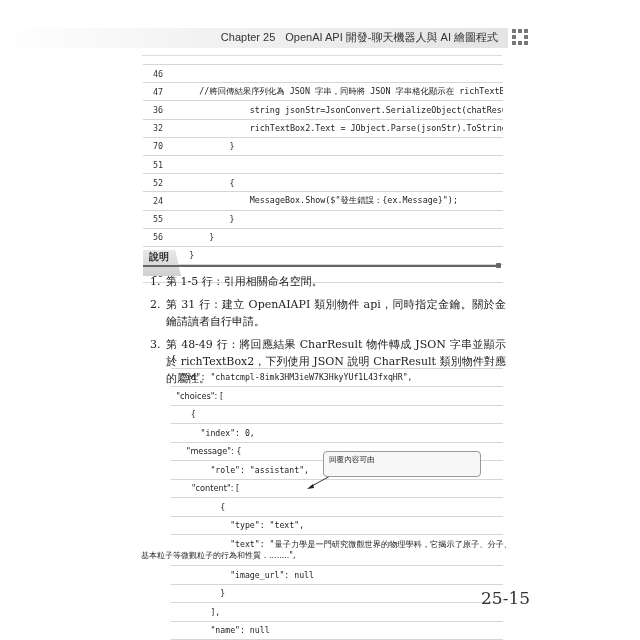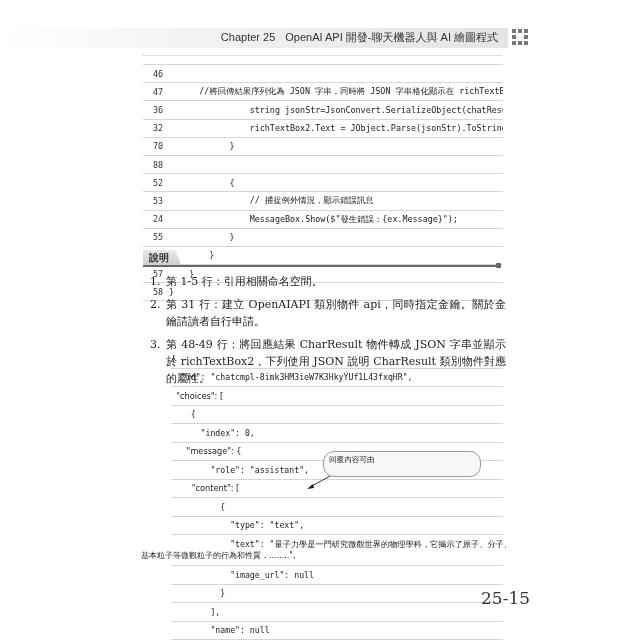--- a/index.html
+++ b/index.html
@@ -28,22 +28,22 @@
     .code-row {
       height: 17.2px; border-bottom: 1px solid #d6d6d6; display: flex; align-items: center;
       font-family: "DejaVu Sans Mono", "Liberation Mono", monospace; font-size: 8.4px; color: #222;
       white-space: pre;
     }
     .code-row:first-child { border-top: 1px solid #d6d6d6; }
     .ln { width: 22px; padding-left: 4px; color: #333; flex: none; text-align: center; }
     .code { flex: 1; white-space: pre; overflow: hidden; }
 
     .section-tab {
-      position: absolute; left: 143px; top: 250px; height: 15px; padding: 0 12px 0 6px;
-      background: linear-gradient(to bottom, #e8e8e8, #d0d0d0); font-family: Liberation Sans, sans-serif;
+      position: absolute; left: 143px; top: 250px; height: 26px; padding: 0 12px 0 6px;
+      background: linear-gradient(to bottom, #e8e8e8, #d0d0d0); font-family: Liberation Mono, monospace;
       font-size: 10px; line-height: 15px; color: #333; font-weight: bold;
       clip-path: polygon(0 0, 85% 0, 100% 100%, 0 100%);
     }
     .section-line { position: absolute; left: 143px; top: 265px; width: 355px; height: 2px; background: #666; }
     .section-dot { position: absolute; left: 496px; top: 263px; width: 5px; height: 5px; background: #666; border-radius: 1px; }
 
     .items { position: absolute; left: 150px; top: 267px; width: 356px; font-size: 11px; line-height: 17px; }
     .item { display: flex; margin-top: 6px; }
     .item .num { width: 16px; flex: none; }
     .item .txt { flex: 1; text-align: justify; }
@@ -52,21 +52,21 @@
     .json-row {
       height: 17.5px; border-bottom: 1px solid #d6d6d6; display: flex; align-items: center;
       font-family: "DejaVu Sans Mono", "Liberation Mono", monospace; font-size: 8.2px; color: #222; white-space: pre;
     }
     .json-row.wrap { height: 30px; align-items: flex-start; flex-direction: column; justify-content: center; }
     .json-row .sans { font-family: "DejaVu Sans", sans-serif; font-size: 8.2px; }
     .json-row .cont { margin-left: -30px; font-family: "DejaVu Sans", sans-serif; font-size: 8px; }
 
     .callout {
       position: absolute; left: 323px; top: 451px; width: 158px; height: 26px; background: #f7f7f7;
-      border: 1px solid #999; border-radius: 11px; padding: 2px 5px; box-sizing: border-box;
+      border: 1px solid #999; border-radius: 4px; padding: 2px 5px; box-sizing: border-box;
       font-size: 7.6px; line-height: 11px; color: #222;
     }
     .callout-arrow { position: absolute; left: 306px; top: 474px; width: 28px; height: 16px; }
 
     .page-num { position: absolute; left: 481px; top: 588px; font-size: 17px; color: #333; }
   </style>
 </head>
 <body>
 
 <div class="header-band"></div>
@@ -85,23 +85,22 @@
     <span></span>
 </div>
 <div class="header-rule"></div>
 
 <div class="code-table" id="code-table">
     <div class="code-row"><span class="ln">46</span><span class="code"></span></div>
     <div class="code-row"><span class="ln">47</span><span class="code">      //將回傳結果序列化為 JSON 字串，同時將 JSON 字串格化顯示在 richTextBox2 中</span></div>
     <div class="code-row"><span class="ln">36</span><span class="code">                string jsonStr=JsonConvert.SerializeObject(chatResult);</span></div>
     <div class="code-row"><span class="ln">32</span><span class="code">                richTextBox2.Text = JObject.Parse(jsonStr).ToString();</span></div>
     <div class="code-row"><span class="ln">70</span><span class="code">            }</span></div>
-    <div class="code-row"><span class="ln">88</span></div>
+    <div class="code-row"><span class="ln">51</span></div>
     <div class="code-row"><span class="ln">52</span><span class="code">            {</span></div>
-    <div class="code-row"><span class="ln">53</span><span class="code">                // 捕捉例外情況，顯示錯誤訊息</span></div>
     <div class="code-row"><span class="ln">24</span><span class="code">                MessageBox.Show($"發生錯誤：{ex.Message}");</span></div>
     <div class="code-row"><span class="ln">55</span><span class="code">            }</span></div>
     <div class="code-row"><span class="ln">56</span><span class="code">        }</span></div>
     <div class="code-row"><span class="ln">57</span><span class="code">    }</span></div>
     <div class="code-row"><span class="ln">58</span><span class="code">}</span></div>
   </div>
 
 <div class="section-tab">說明</div>
 <div class="section-line"></div>
 <div class="section-dot"></div>

